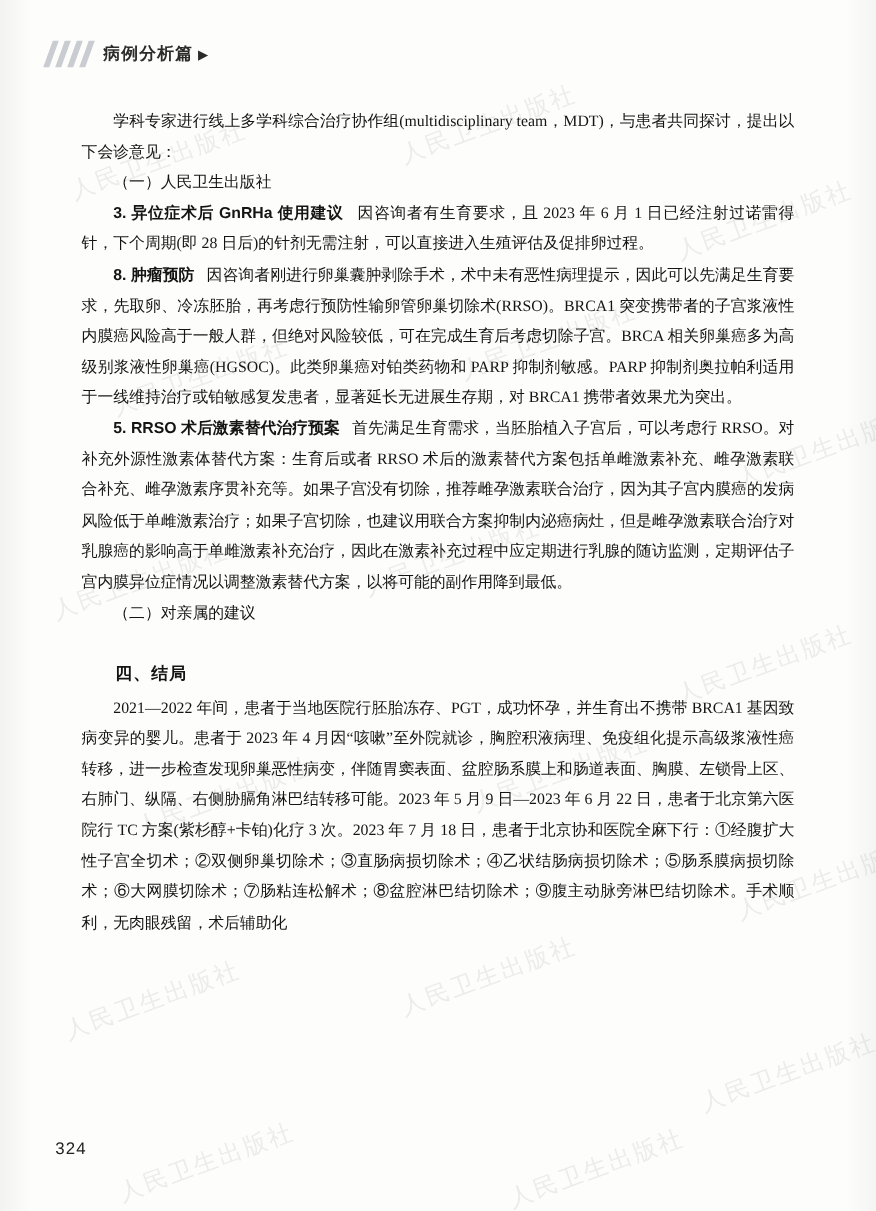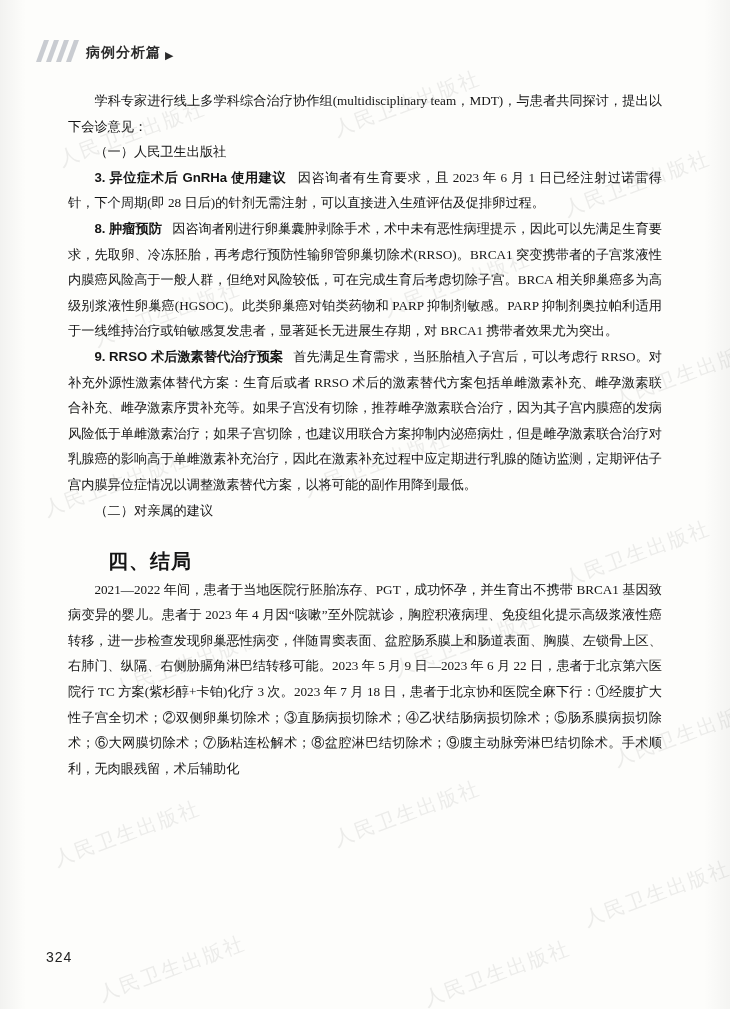--- a/index.html
+++ b/index.html
@@ -40,21 +40,21 @@
   }
 
   
   .header {
     position: absolute;
     top: 28px;
     left: 38px;
     width: 180px;
     height: 34px;
     display: flex;
-    align-items: flex-end;
+    align-items: center;
   }
   .header-bars {
     width: 42px;
     height: 22px;
     position: relative;
     margin-right: 6px;
   }
   .header-bars span {
     position: absolute;
     top: 0;
@@ -98,21 +98,21 @@
     text-indent: 2em;
   }
   .bold {
     font-family: "Liberation Sans", sans-serif;
     font-weight: bold;
   }
   .sec-head {
     margin-top: 26px !important;
     font-family: "Liberation Sans", sans-serif;
     font-weight: bold;
-    font-size: 20px;
+    font-size: 14px;
     text-indent: 2em;
     letter-spacing: 1px;
   }
   .gap-top {
     margin-top: 2px !important;
   }
 
   
   .page-number {
     position: absolute;
@@ -189,21 +189,21 @@
       &nbsp;&nbsp;<span>因咨询者有生育要求，且 2023 年 6 月 1 日已经注射过诺雷得针，下个周期(即 28 日后)的针剂无需注射，可以直接进入生殖评估及促排卵过程。</span>
     </p>
 
     <p>
       <span class="bold">8. 肿瘤预防</span>
       &nbsp;&nbsp;<span>因咨询者刚进行卵巢囊肿剥除手术，术中未有恶性病理提示，因此可以先满足生育要求，先取卵、冷冻胚胎，再考虑行预防性输卵管卵巢切除术(RRSO)。BRCA1 突变携带者的子宫浆液性内膜癌风险高于一般人群，但绝对风险较低，可在完成生育后考虑切除子宫。BRCA 相关卵巢癌多为高级别浆液性卵巢癌(HGSOC)。此类卵巢癌对铂类药物和 PARP 抑制剂敏感。PARP 抑制剂奥拉帕利适用于一线维持治疗或铂敏感复发患者，显著延长无进展生存期，对 BRCA1 携带者效果尤为突出。</span>
     </p>
 
 
     <p>
-      <span class="bold">9. RRSO 术后激素替代治疗预案</span>
+      <span class="bold">5. RRSO 术后激素替代治疗预案</span>
       &nbsp;&nbsp;<span>首先满足生育需求，当胚胎植入子宫后，可以考虑行 RRSO。对补充外源性激素体替代方案：生育后或者 RRSO 术后的激素替代方案包括单雌激素补充、雌孕激素联合补充、雌孕激素序贯补充等。如果子宫没有切除，推荐雌孕激素联合治疗，因为其子宫内膜癌的发病风险低于单雌激素治疗；如果子宫切除，也建议用联合方案抑制内泌癌病灶，但是雌孕激素联合治疗对乳腺癌的影响高于单雌激素补充治疗，因此在激素补充过程中应定期进行乳腺的随访监测，定期评估子宫内膜异位症情况以调整激素替代方案，以将可能的副作用降到最低。</span>
     </p>
 
     <p>（二）对亲属的建议</p>
 
 
     <p class="sec-head">四、结局</p>
 
     <p class="gap-top">2021—2022 年间，患者于当地医院行胚胎冻存、PGT，成功怀孕，并生育出不携带 BRCA1 基因致病变异的婴儿。患者于 2023 年 4 月因“咳嗽”至外院就诊，胸腔积液病理、免疫组化提示高级浆液性癌转移，进一步检查发现卵巢恶性病变，伴随胃窦表面、盆腔肠系膜上和肠道表面、胸膜、左锁骨上区、右肺门、纵隔、右侧胁膈角淋巴结转移可能。2023 年 5 月 9 日—2023 年 6 月 22 日，患者于北京第六医院行 TC 方案(紫杉醇+卡铂)化疗 3 次。2023 年 7 月 18 日，患者于北京协和医院全麻下行：①经腹扩大性子宫全切术；②双侧卵巢切除术；③直肠病损切除术；④乙状结肠病损切除术；⑤肠系膜病损切除术；⑥大网膜切除术；⑦肠粘连松解术；⑧盆腔淋巴结切除术；⑨腹主动脉旁淋巴结切除术。手术顺利，无肉眼残留，术后辅助化</p>
 

